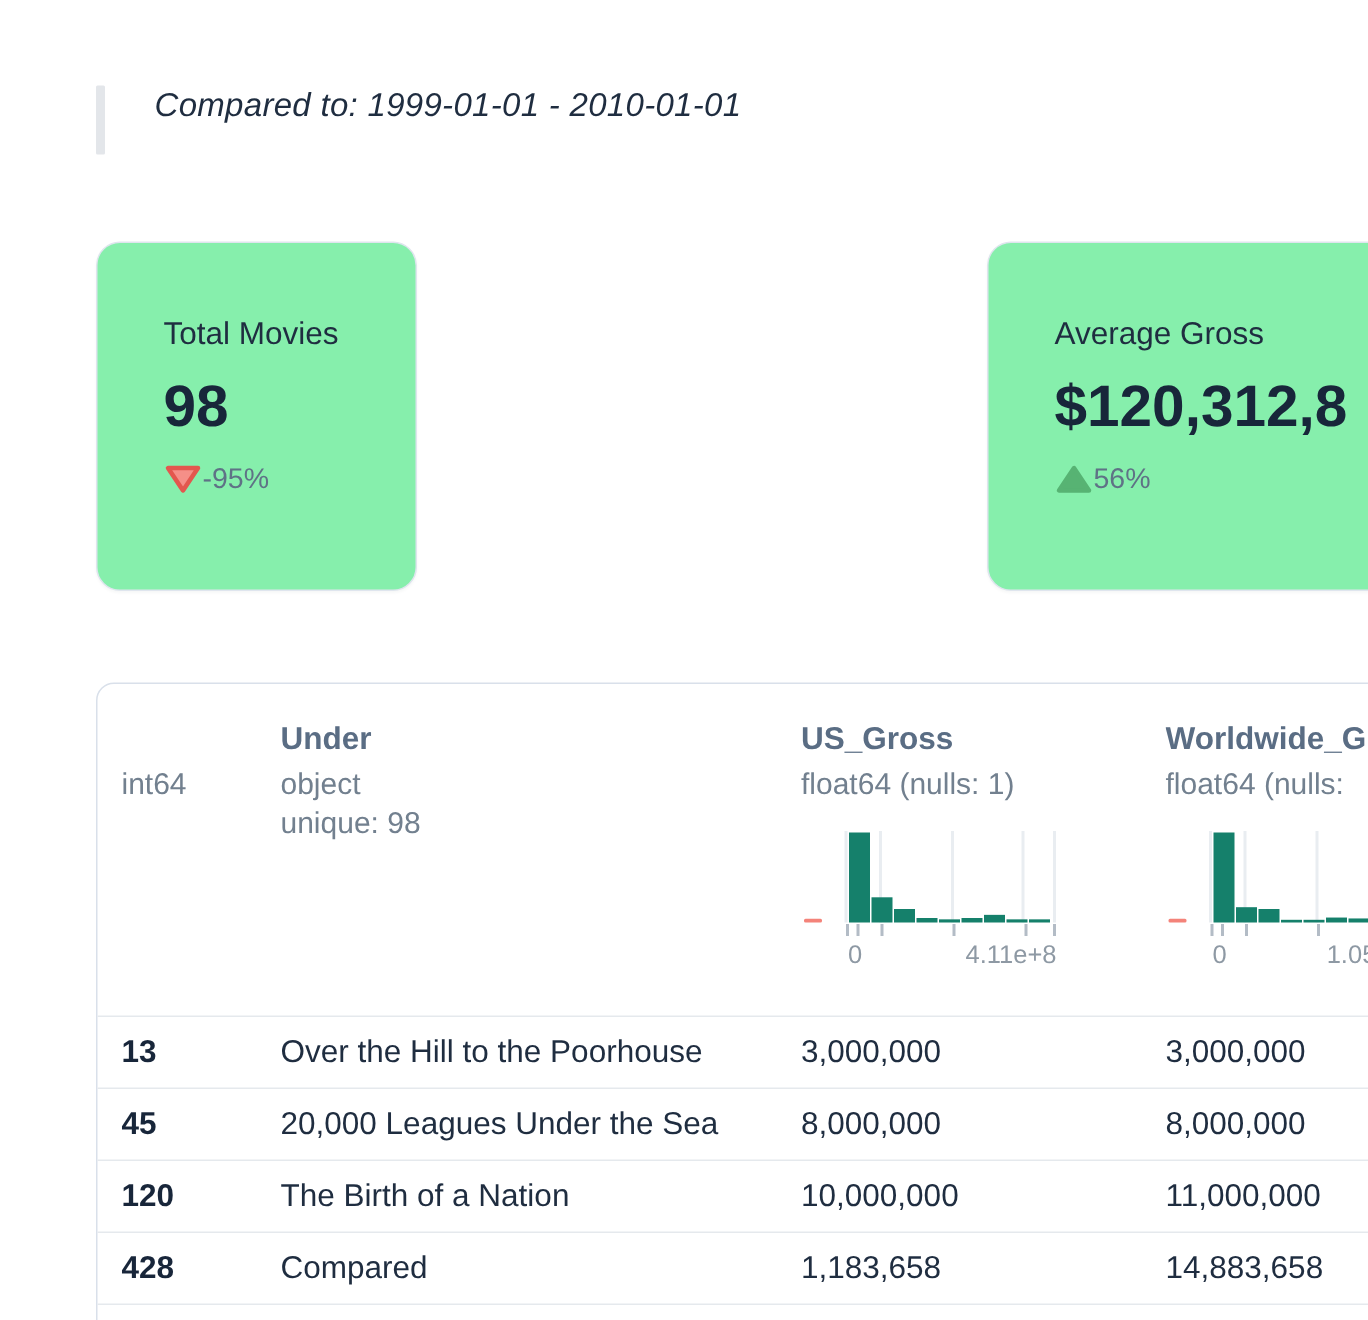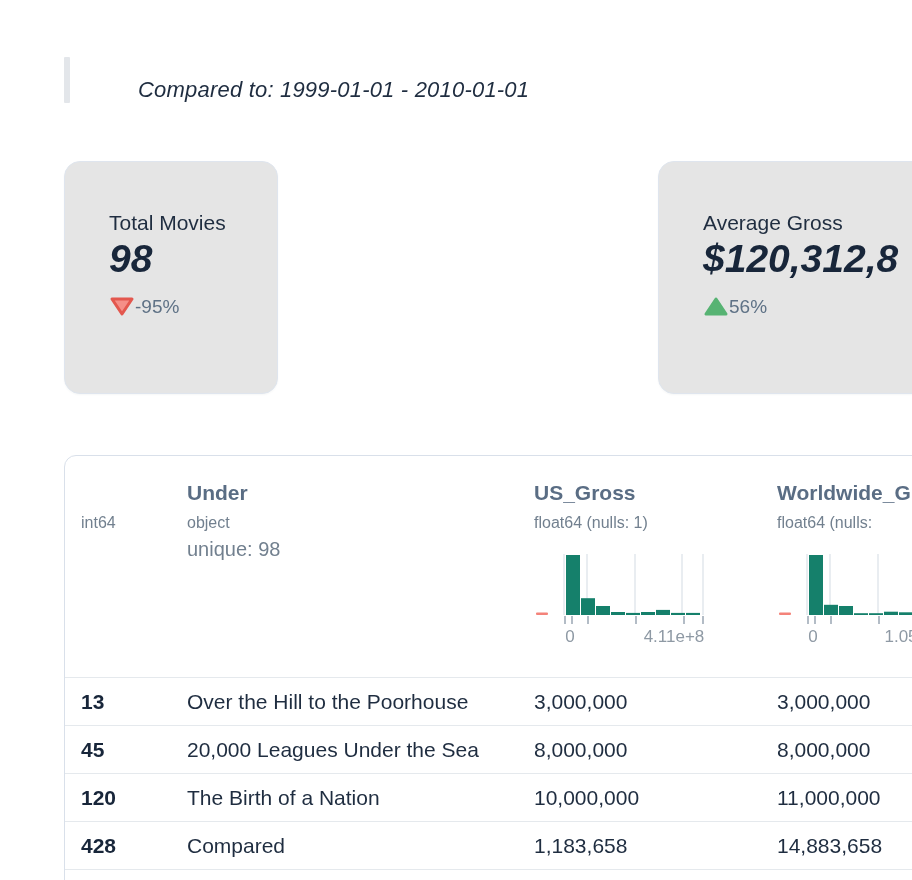--- a/index.html
+++ b/index.html
@@ -6,48 +6,48 @@
   html,body { width:912px; height:880px; }
   body {
     position:relative;
     overflow:hidden;
     background:#ffffff;
     font-family:"Liberation Sans", sans-serif;
     -webkit-font-smoothing:antialiased;
   }
 
   
-  .compare-note { position:absolute; left:64px; top:57px; display:flex; align-items:flex-end;gap:35px; }
+  .compare-note { position:absolute; left:64px; top:57px; display:flex; align-items:flex-start; }
   .compare-accent { width:6px; height:46px; background:var(--accent-bar,#e3e6ea); border-radius:1px; }
   .compare-text {
     padding-left:33px;
     font-style:italic;
     font-size:22px;
     color:var(--ink,#1c2a3c);
     letter-spacing:0.2px;
   }
 
   
   .card {
     position:absolute; top:161px; height:233px;
-    background:#e5e5e5;
+    background:#86efac;
     border:1px solid var(--card-border,#dfe5ee);
     border-radius:16px;
     padding:48px 10px 0 44px;
     box-shadow:0 1px 2px rgba(25,39,62,0.04);
   }
   .card-total { left:64px; width:214px; }
   .card-average { left:658px; width:440px; }
   .card-title { font-size:21px; color:var(--ink,#1c2a3c); line-height:26px; }
   .card-value {
+    margin-top:13px;
     font-size:39px; font-weight:700;
     color:var(--ink-strong,#18263a);
     line-height:46px;
     white-space:nowrap;
-    font-style:italic;
   }
   .card-delta { margin-top:13px; display:flex; align-items:center; gap:0; }
   .delta-text { font-size:19px; color:var(--slate,#5f7286); }
   .tri-icon { display:block; }
 
   
   .data-table {
     position:absolute; left:64px; top:455px;
     width:1020px; height:480px;
     background:#fff;
@@ -64,21 +64,21 @@
   .th { overflow:hidden; }
   .th.first { padding-left:16px; }
   .col-name {
     min-height:30px; line-height:30px;
     font-size:21px; font-weight:700;
     color:var(--header-slate,#5a6d84);
     white-space:nowrap;
   }
   .col-dtype {
     margin-top:2px; line-height:26px; min-height:26px;
-    font-size:16px; color:var(--meta-slate,#72808f);
+    font-size:20px; color:var(--meta-slate,#72808f);
     white-space:nowrap;
   }
   .col-meta {
     line-height:26px; min-height:26px;
     font-size:20px; color:var(--meta-slate,#72808f);
     white-space:nowrap;
   }
   .col-hist { margin-top:16px; width:170px; height:95px; }
   .hist-grid { stroke:#e9edf1; stroke-width:2; }
   .hist-tick { stroke:#b3bcc6; stroke-width:2; }

